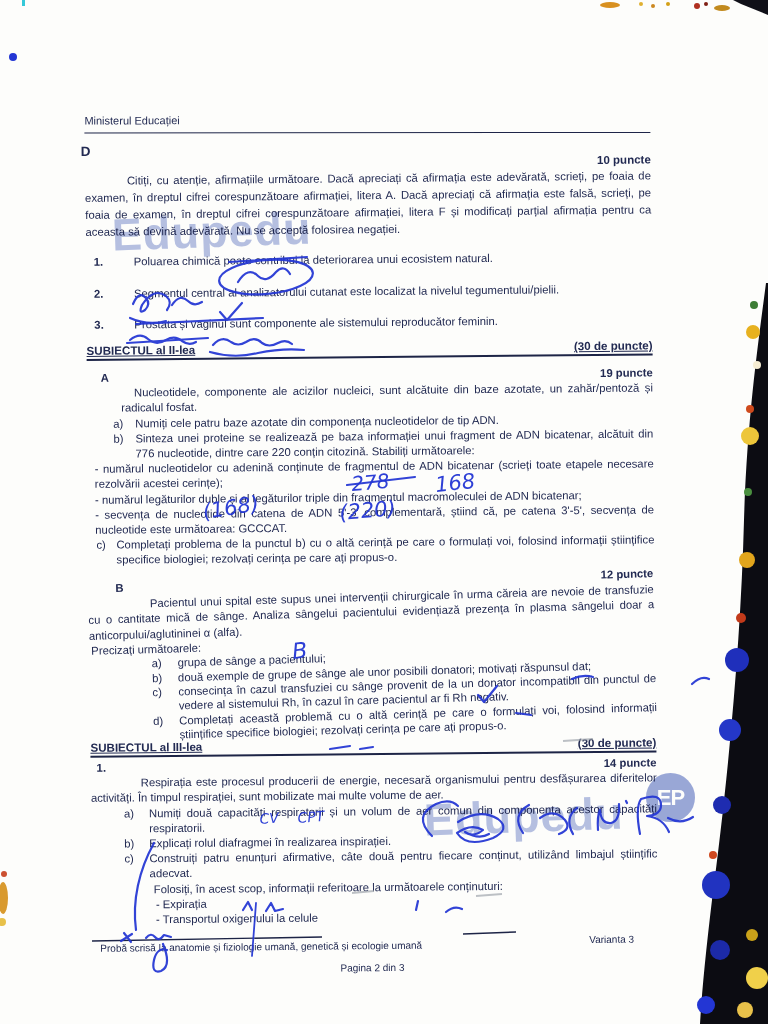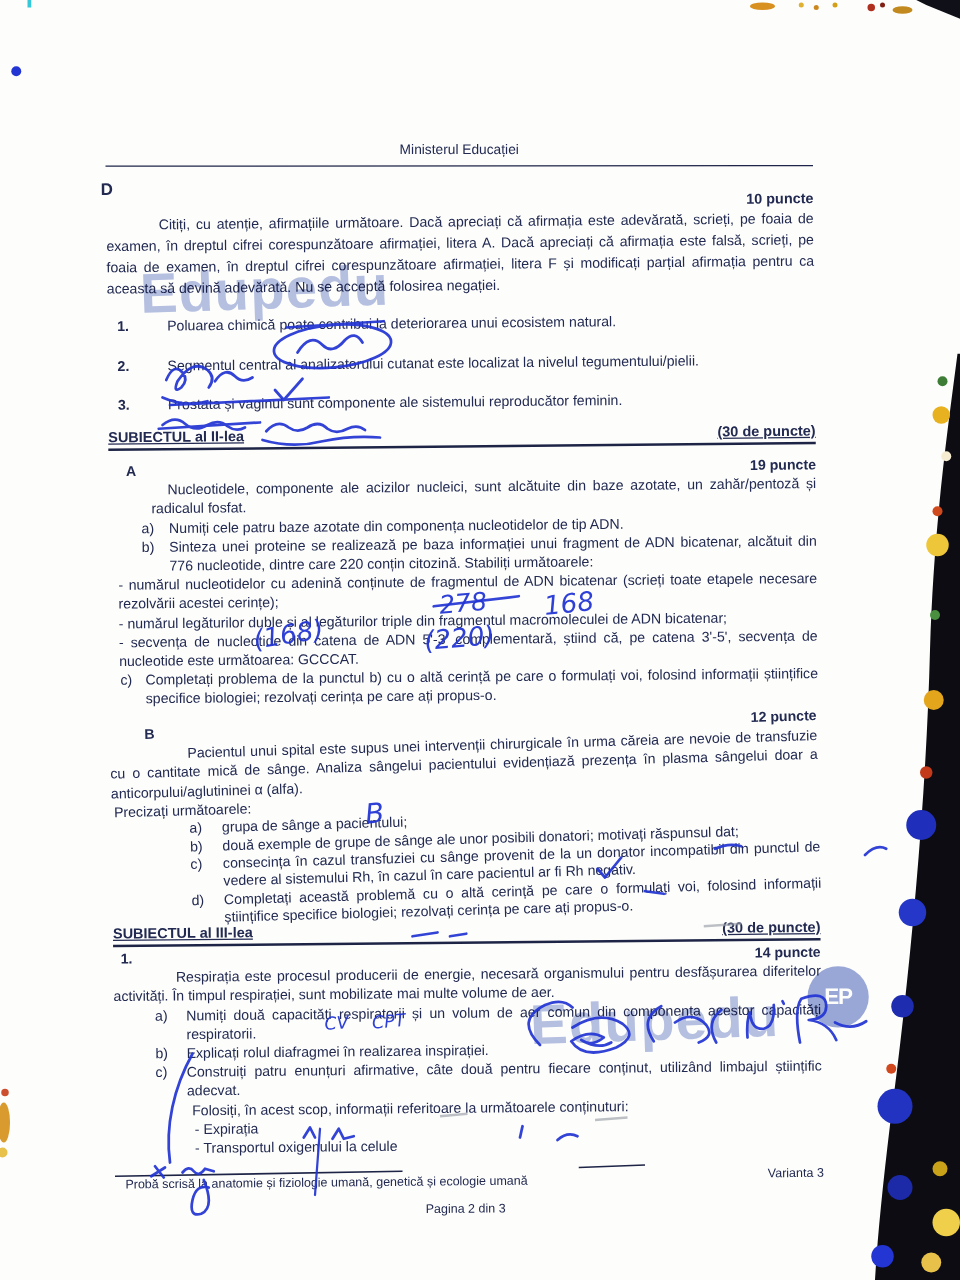--- a/index.html
+++ b/index.html
@@ -5,21 +5,21 @@
   html,body{margin:0;padding:0;background:#e8e8e8;}
   .page{position:relative;width:768px;height:1024px;overflow:hidden;background:#fdfdfb;
         font-family:"Liberation Sans",sans-serif;color:#222a52;}
   .content{position:absolute;left:88px;top:0;width:566px;height:1024px;z-index:1;
            transform:rotate(-0.55deg);transform-origin:300px 500px;}
   .blk{position:absolute;width:100%;}
   .t{font-size:11.3px;line-height:15.2px;text-align:justify;}
   .b{font-weight:bold;}
   .right{text-align:right;}
 
-  .hdr{top:114px;text-align:center;font-size:11px;line-height:13.5px;
+  .hdr{top:114px;text-align:left;font-size:11px;line-height:13.5px;
        border-bottom:1.6px solid #1e2548;padding-bottom:4px;transform:rotate(0.5deg);}
   .d-label{top:141px;left:-4px;width:30px;font-size:13.5px;}
   .d-points{top:156px;font-size:11.5px;}
   .d-intro{top:170px;line-height:17px;text-indent:42px;}
 
   .stms{top:252px;}
   .stm{position:relative;padding-left:48px;margin-bottom:16.5px;text-align:left;}
   .stm-num{position:absolute;left:8px;font-weight:bold;}
 
   .subj-row{display:flex;justify-content:space-between;border-bottom:2.4px solid #1d2446;
@@ -42,29 +42,29 @@
 
   .q1{top:758px;}
   .q1num{position:absolute;left:6px;font-weight:bold;}
   .pQ-intro{text-indent:50px;}
   .liQ{position:relative;padding-left:58px;text-align:justify;}
   .liQ .lab{position:absolute;left:33px;}
   .followQ{padding-left:62px;}
   .dashQ{padding-left:64px;}
 
   .foot-left{top:940px;left:8px;width:400px;font-size:10px;text-align:left;}
-  .foot-right{top:936px;left:522px;width:80px;font-size:10px;}
+  .foot-right{top:936px;left:497px;width:80px;font-size:10px;}
   .foot-page{top:962px;left:180px;width:200px;font-size:10px;text-align:center;}
 
   .wm{position:absolute;z-index:2;font-weight:bold;mix-blend-mode:multiply;
       color:rgba(124,142,206,0.55);font-size:45px;letter-spacing:1px;transform:rotate(-2deg);}
   .wm1{left:112px;top:206px;}
   .wm2{left:424px;top:791px;}
   .ep-logo{position:absolute;left:646px;top:773px;width:49px;height:49px;border-radius:50%;
-           background:rgba(126,144,208,0.78);color:#fff;font-weight:bold;font-size:18px;
+           background:rgba(126,144,208,0.78);color:#fff;font-weight:bold;font-size:22px;
            display:flex;align-items:center;justify-content:center;z-index:2;
            mix-blend-mode:multiply;letter-spacing:-1px;}
   svg.layer{position:absolute;left:0;top:0;pointer-events:none;}
   .artifacts{z-index:5;}
   .ink{z-index:6;}
 </style>
 </head>
 <body>
 
 <div class="page">

